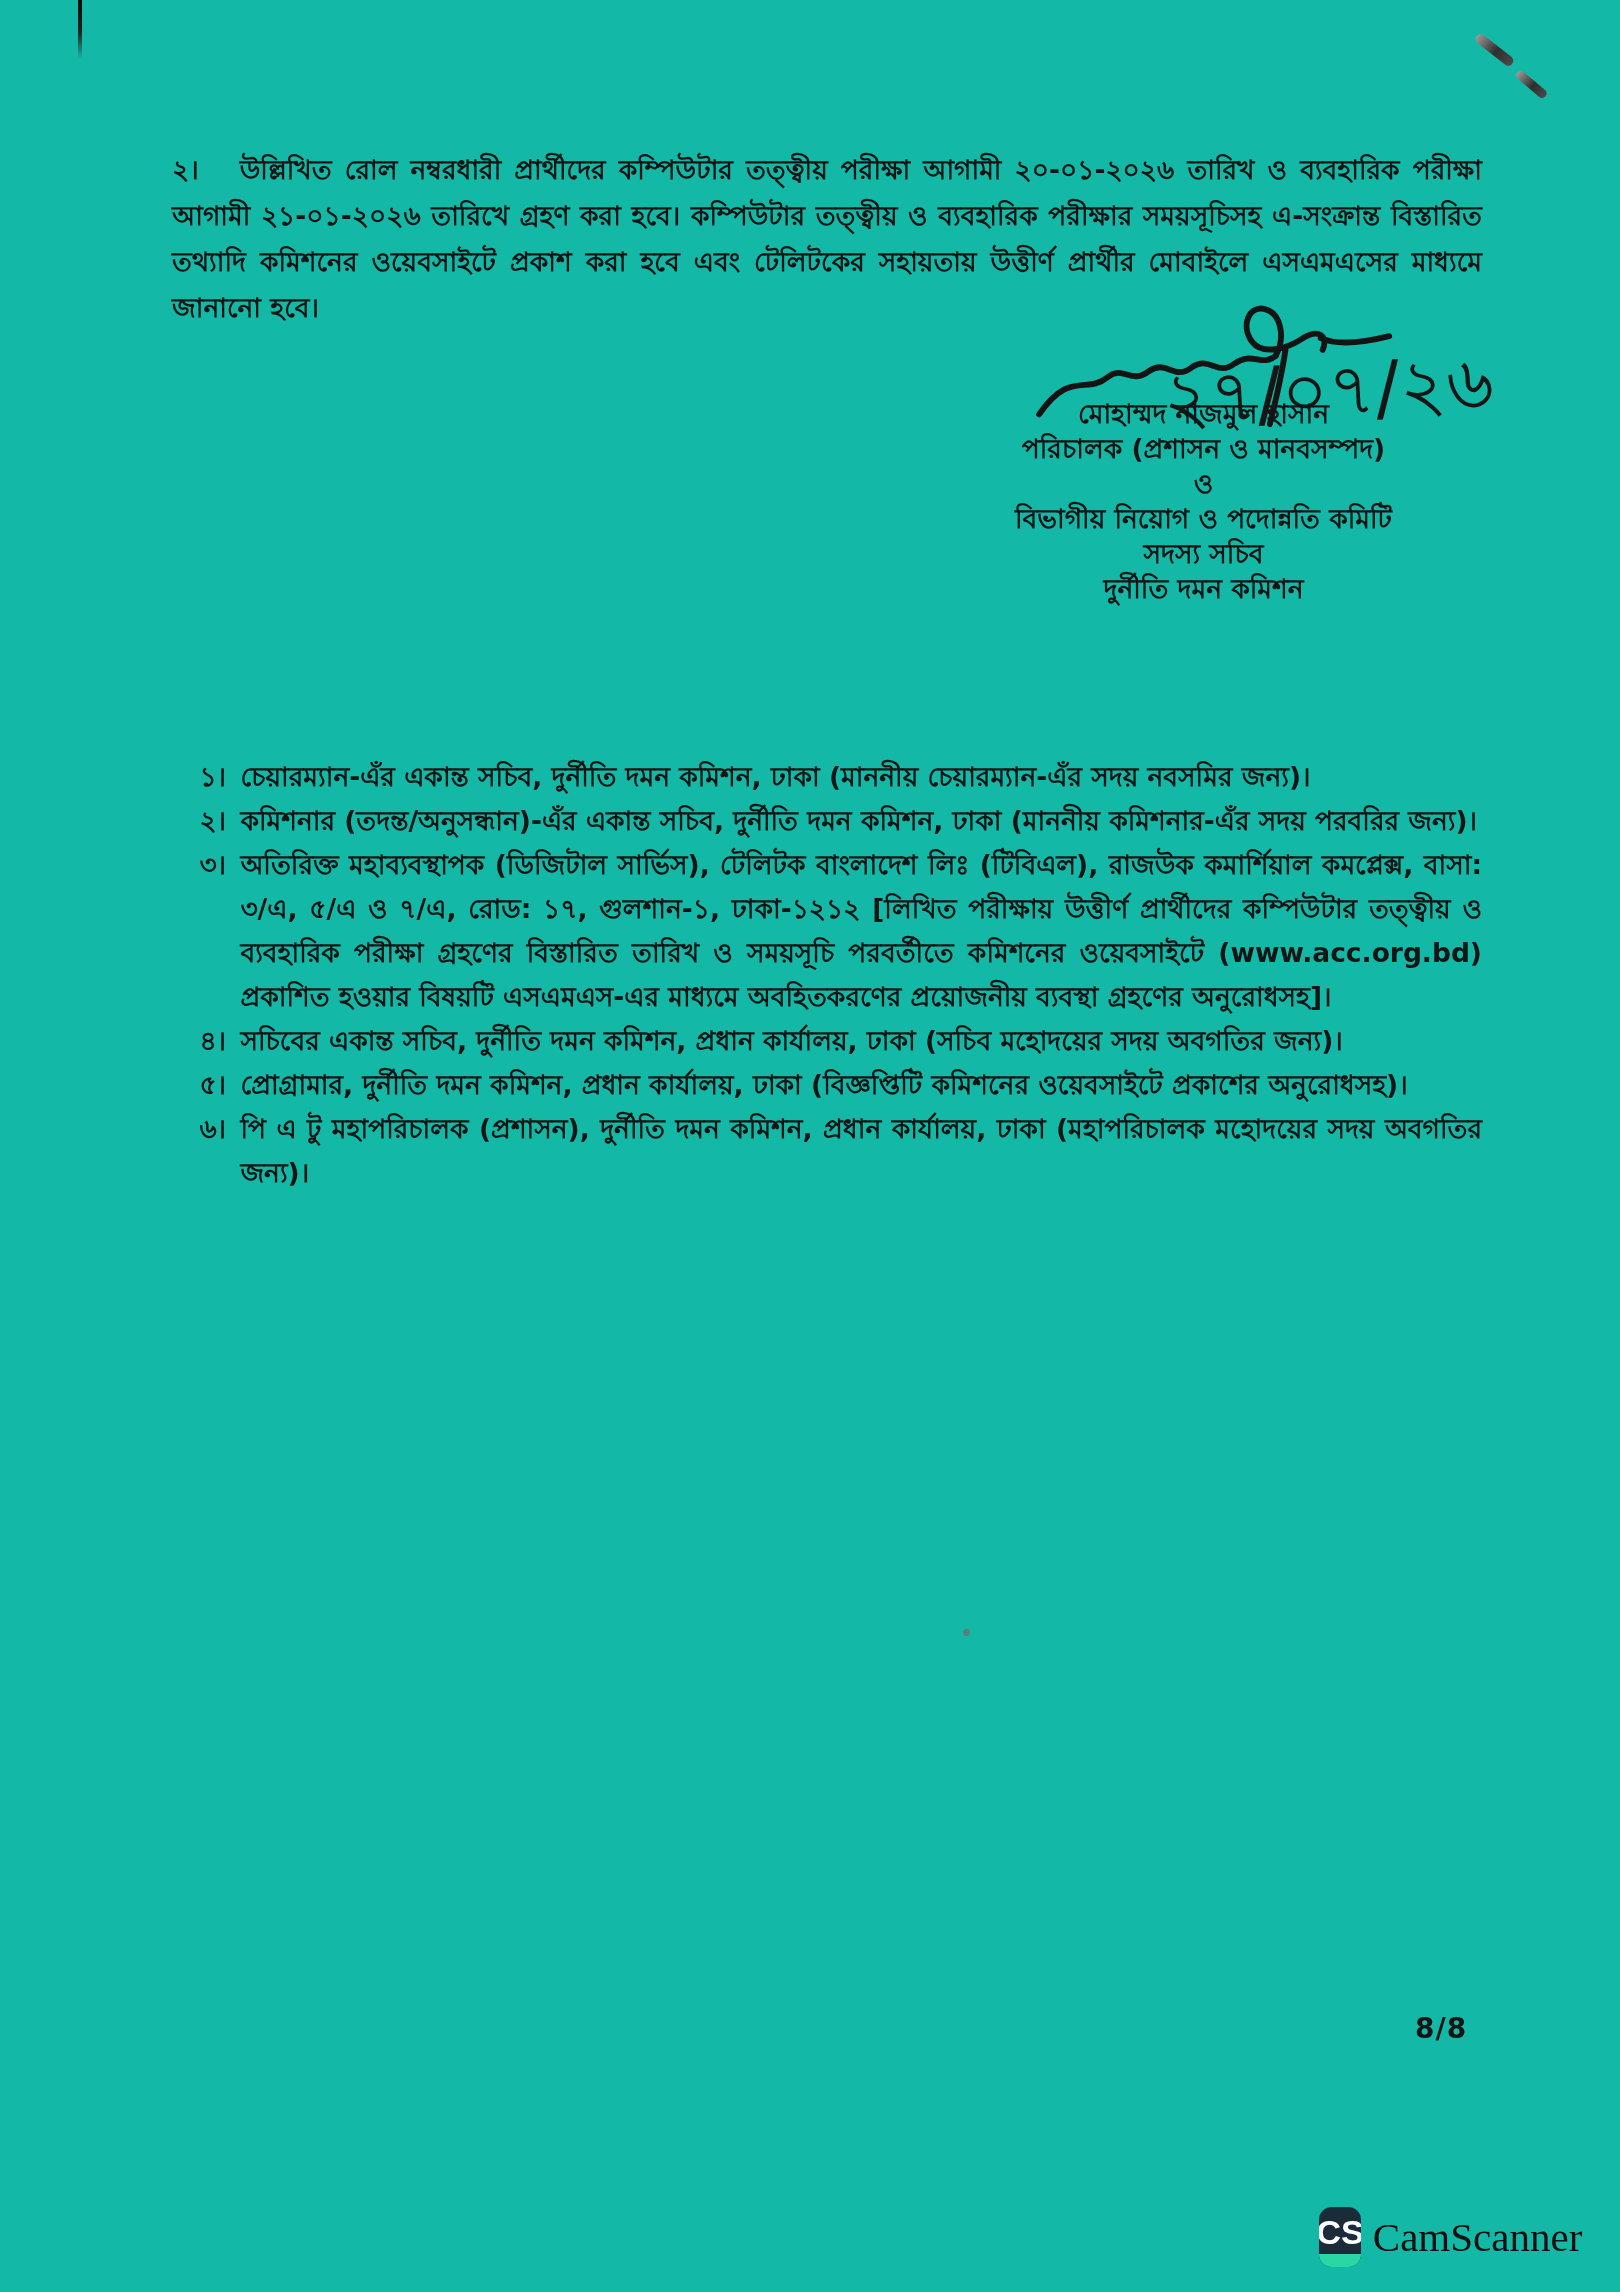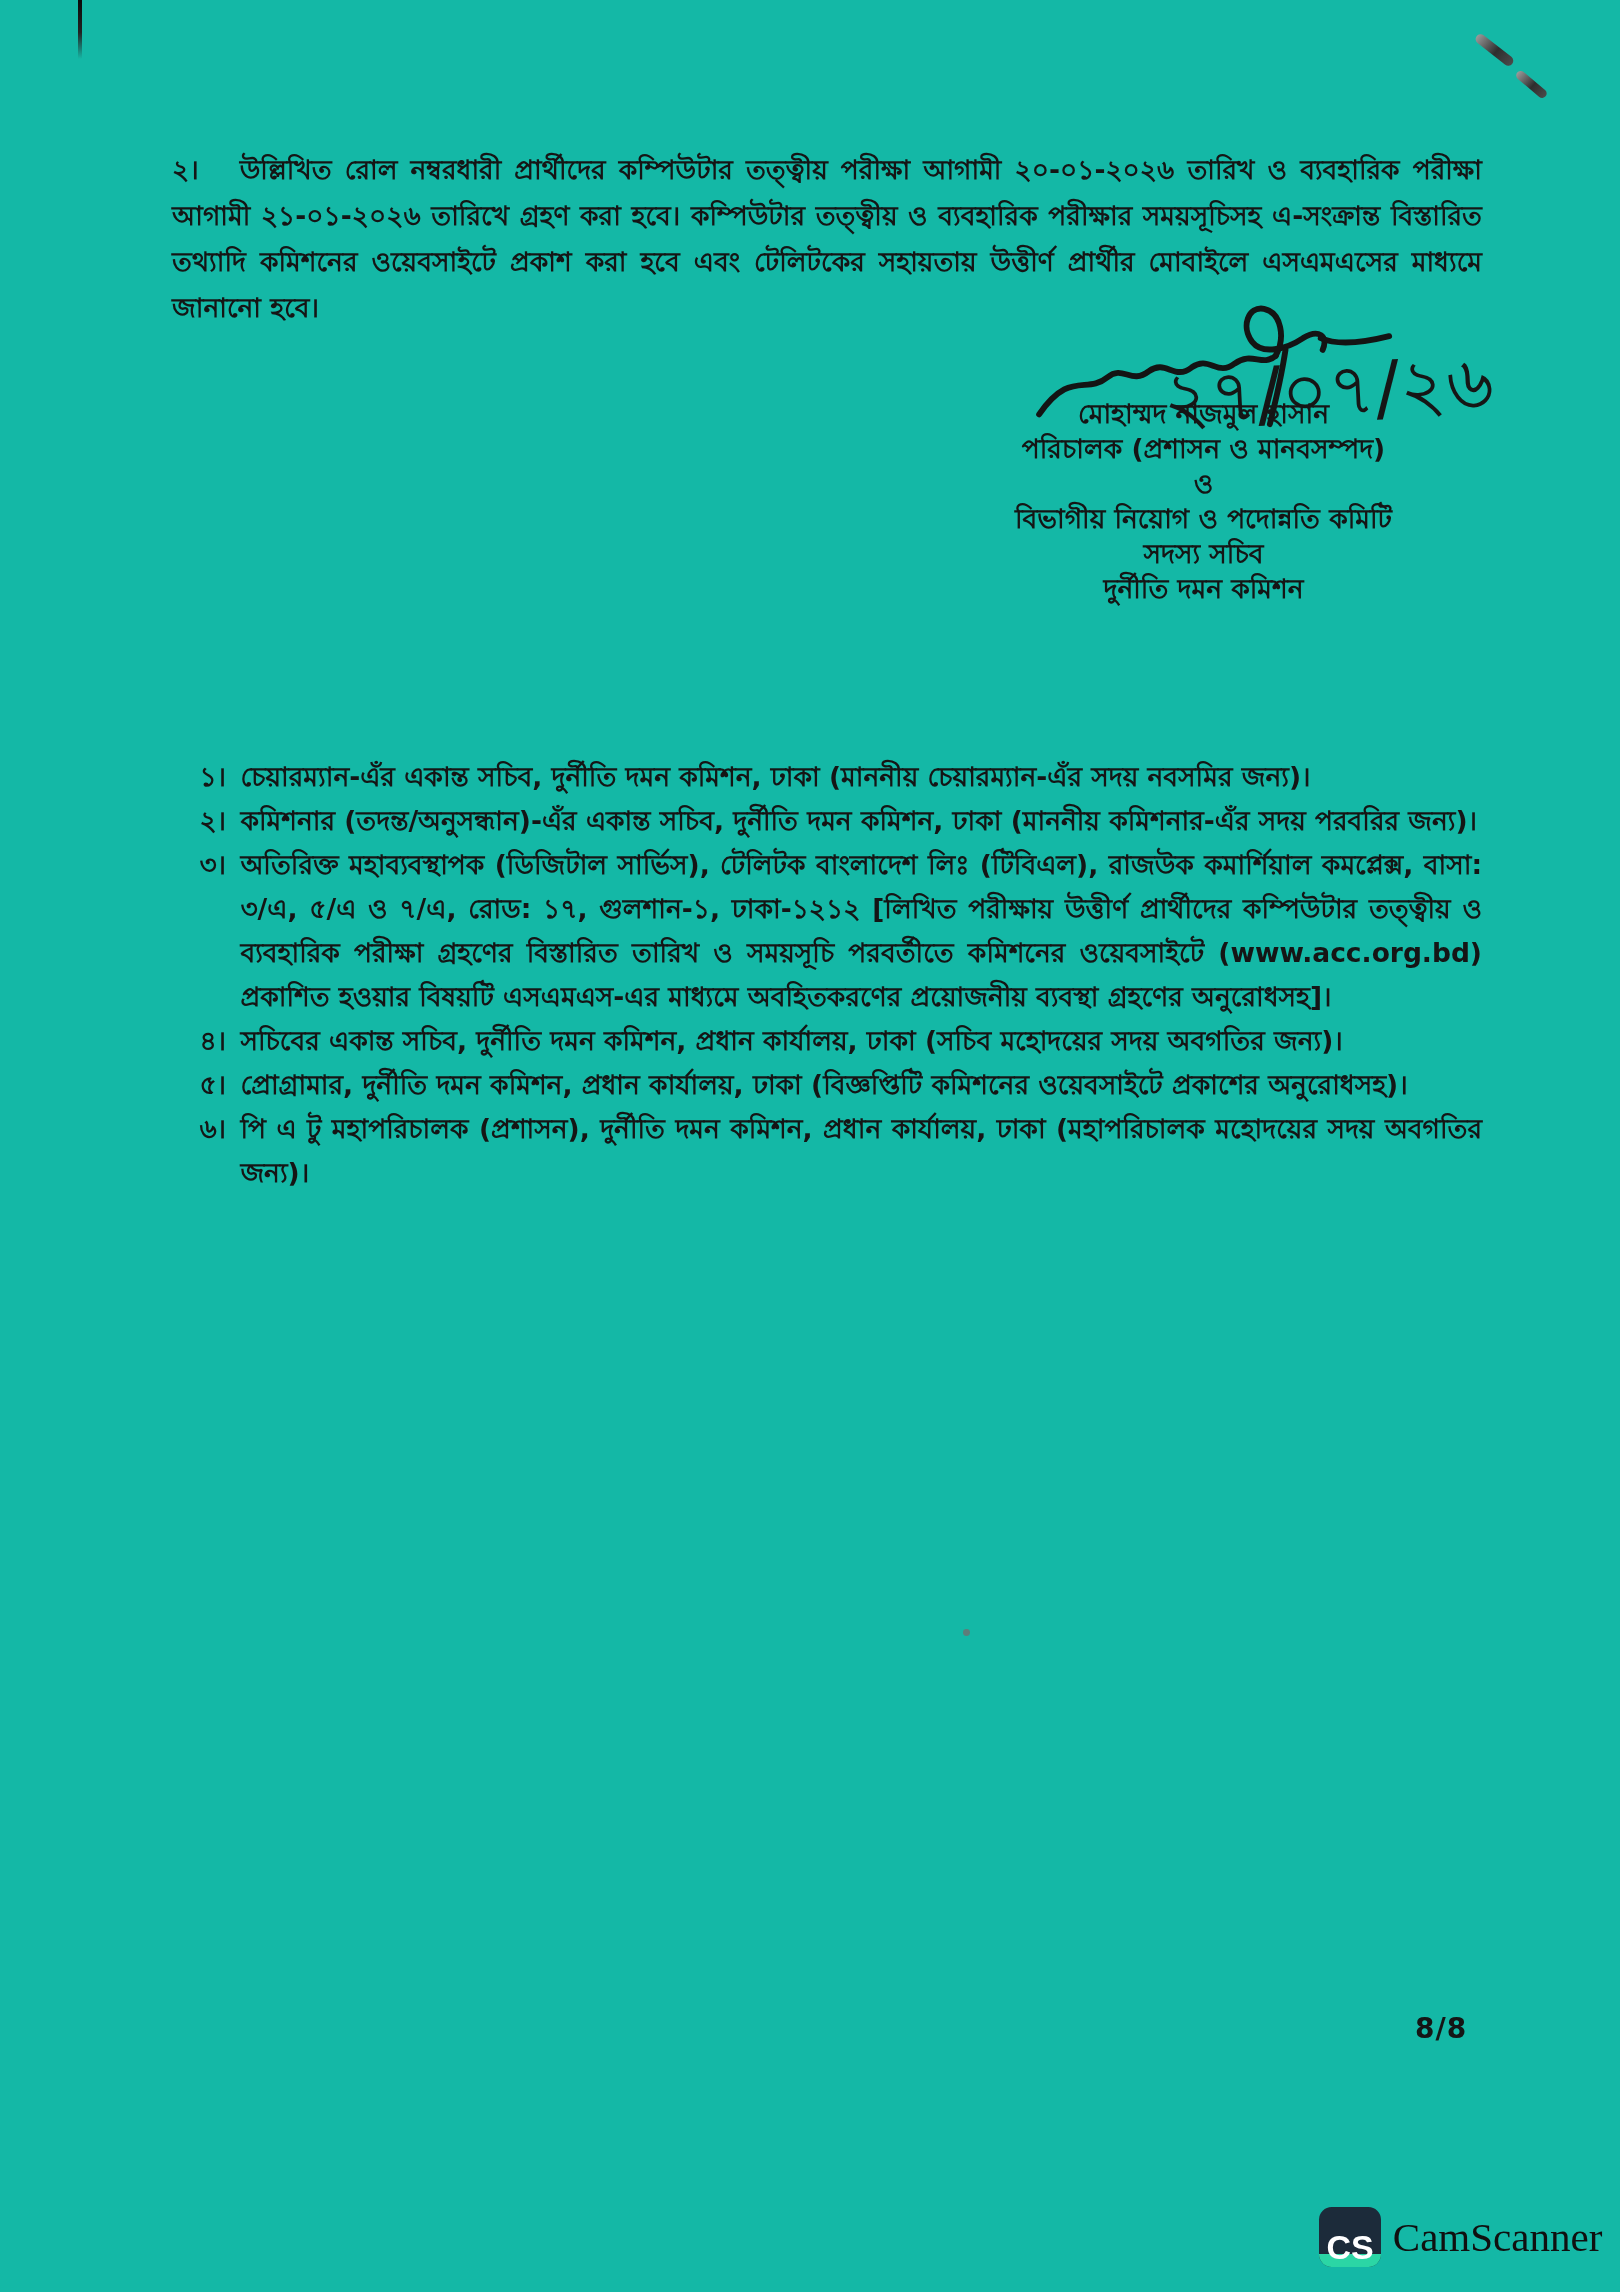--- a/index.html
+++ b/index.html
@@ -61,22 +61,22 @@
   }
   .copy-item .ctext{text-align:justify;}
   
   .page-number{
     position:absolute;left:1415px;top:2012px;
     font-size:28px;font-weight:700;letter-spacing:1px;
   }
   
   .cs-footer{position:absolute;left:1319px;top:2205px;height:63px;display:flex;align-items:center;}
   .cs-logo{
-    position:relative;width:62px;height:60px;border-radius:12.7px;
-    overflow:hidden;display:flex;align-items:flex-end;justify-content:center;
+    position:relative;width:42px;height:60px;border-radius:12.7px;
+    overflow:hidden;display:flex;align-items:center;justify-content:center;
     flex:0 0 auto;
   }
   .cs-logo .cs-initials{
     position:relative;z-index:2;color:#ffffff;font-weight:700;font-size:34px;
     font-family:"Liberation Sans",sans-serif;letter-spacing:0px;margin-top:-8.8px;
   }
   .cs-logo .cs-strip{position:absolute;left:0;bottom:0;width:100%;height:12.7px;z-index:1;}
   .cs-brand{
     margin-left:11.8px;
     font-family:"Liberation Serif","DejaVu Serif",serif;

